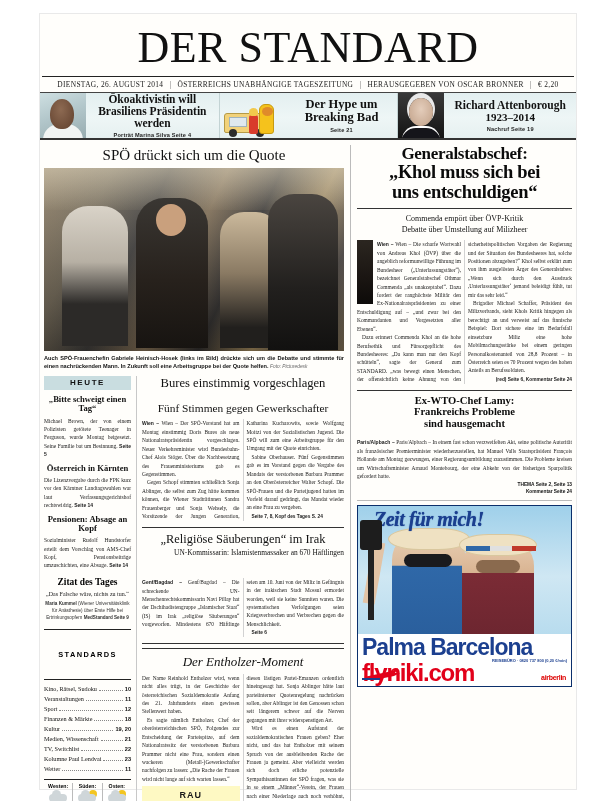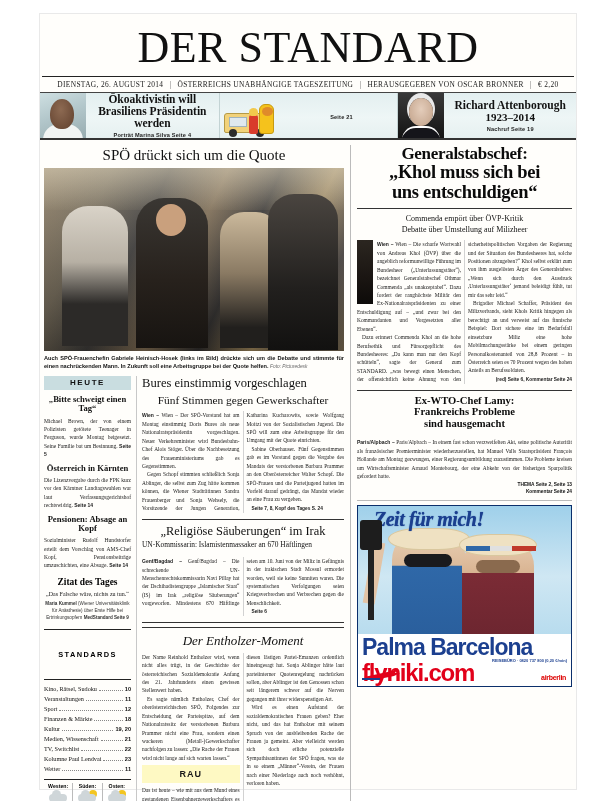--- a/index.html
+++ b/index.html
@@ -272,22 +272,22 @@
     color:#e6007e; letter-spacing:-.1px;
   }
   .promo-box .l2{
     font-family:"Liberation Sans", sans-serif; font-size:13.5px; font-weight:700;
     color:#e6007e; letter-spacing:-.4px; line-height:1.05; margin-top:1px;
     border-bottom:2px solid #e6007e; display:inline-block; padding-bottom:1px;
   }
 
   
   .mid-h{
-    font-size:12.6px; line-height:1.14; color:#111;
-    margin-bottom:4px;
+    text-align:center; font-size:12.6px; line-height:1.14; color:#111;
+    margin-bottom:12px;
   }
   .mid-h2{
     text-align:center; font-size:11.4px; line-height:1.14; color:#111;
     margin-bottom:4px;
   }
   .colz { column-count:2; column-gap:7px; column-rule:0.6px solid #d2d2d2; }
   .bodytxt{
     font-size:5.4px; line-height:1.56; text-align:justify; color:#1a1a1a;
     hyphens:auto;
   }
@@ -295,22 +295,22 @@
   .bodytxt .ref{ font-family:"Liberation Sans",sans-serif; font-weight:700; font-size:4.8px;}
   .bodytxt p + p{ text-indent:5px; }
 
   .rule-t{ border-top:0.8px solid #333; margin:6px 0 4px 0; }
   .rule-thin{ border-top:0.6px solid #bbb; margin:5px 0 4px 0; }
 
   .quote-h{
     text-align:center; font-size:12.4px; line-height:1.15; color:#111;
   }
   .quote-sub{
-    text-align:left; font-size:7.4px; line-height:1.2; color:#111;
-    margin:3px 0 7px 0;
+    text-align:right; font-size:7.4px; line-height:1.2; color:#111;
+    margin:3px 0 20px 0;
   }
 
   
   .lead-h{
     text-align:center; font-weight:700; font-size:18.5px; line-height:1.08;
     color:#0b0b0b; letter-spacing:-.3px;
   }
   .lead-h .l1{ font-size:17px; }
   .lead-sub{
     text-align:center; font-size:8px; line-height:1.3; color:#111;
@@ -454,20 +454,21 @@
     </div>
     <div class="promo-cell">
       <div class="art-bus">
         <div class="van"></div>
             <div class="wheel w1"></div>
             <div class="wheel w2"></div>
         <div class="kid"></div>
             <div class="suit"></div>
       </div>
       <div class="promo-txt">
+        <div class="promo-h big">Der Hype um Breaking Bad</div>
         <div class="promo-sub">Seite 21</div>
       </div>
     </div>
     <div class="promo-cell">
       <div class="face f3"></div>
       <div class="promo-txt">
         <div class="promo-h">Richard Attenborough</div>
         <div class="promo-yrs">1923–2014</div>
         <div class="promo-sub">Nachruf Seite 19</div>
       </div>

